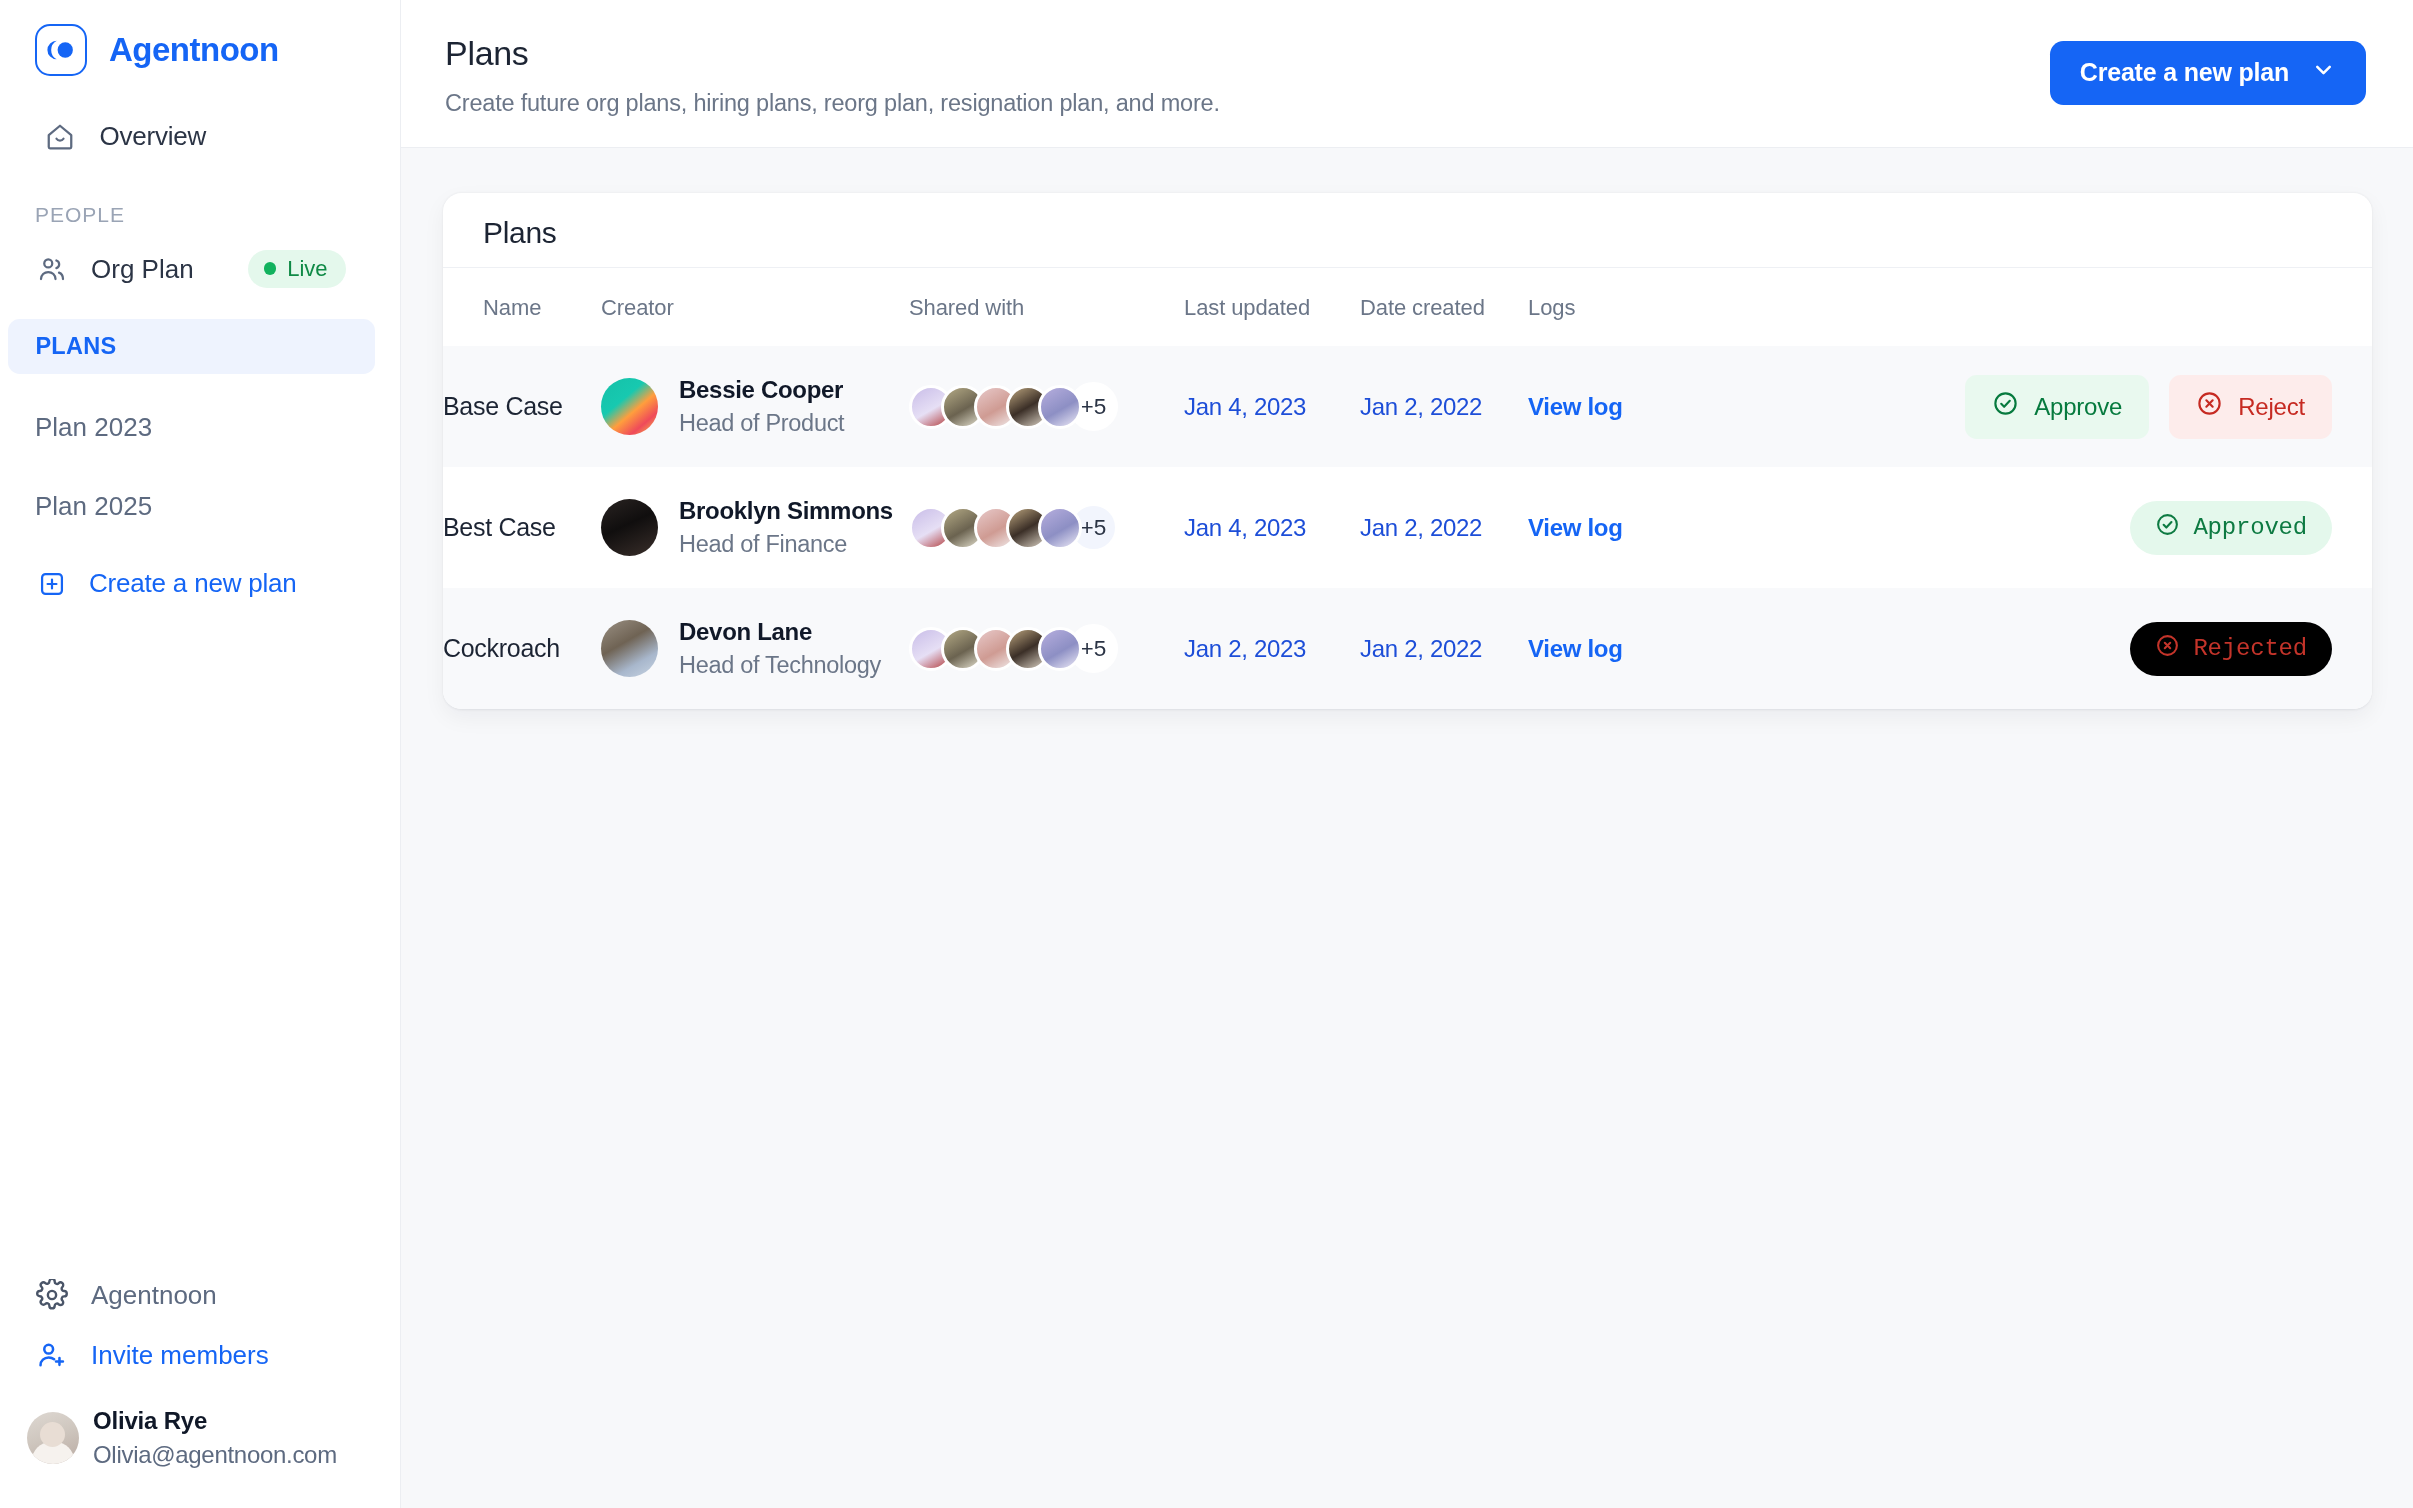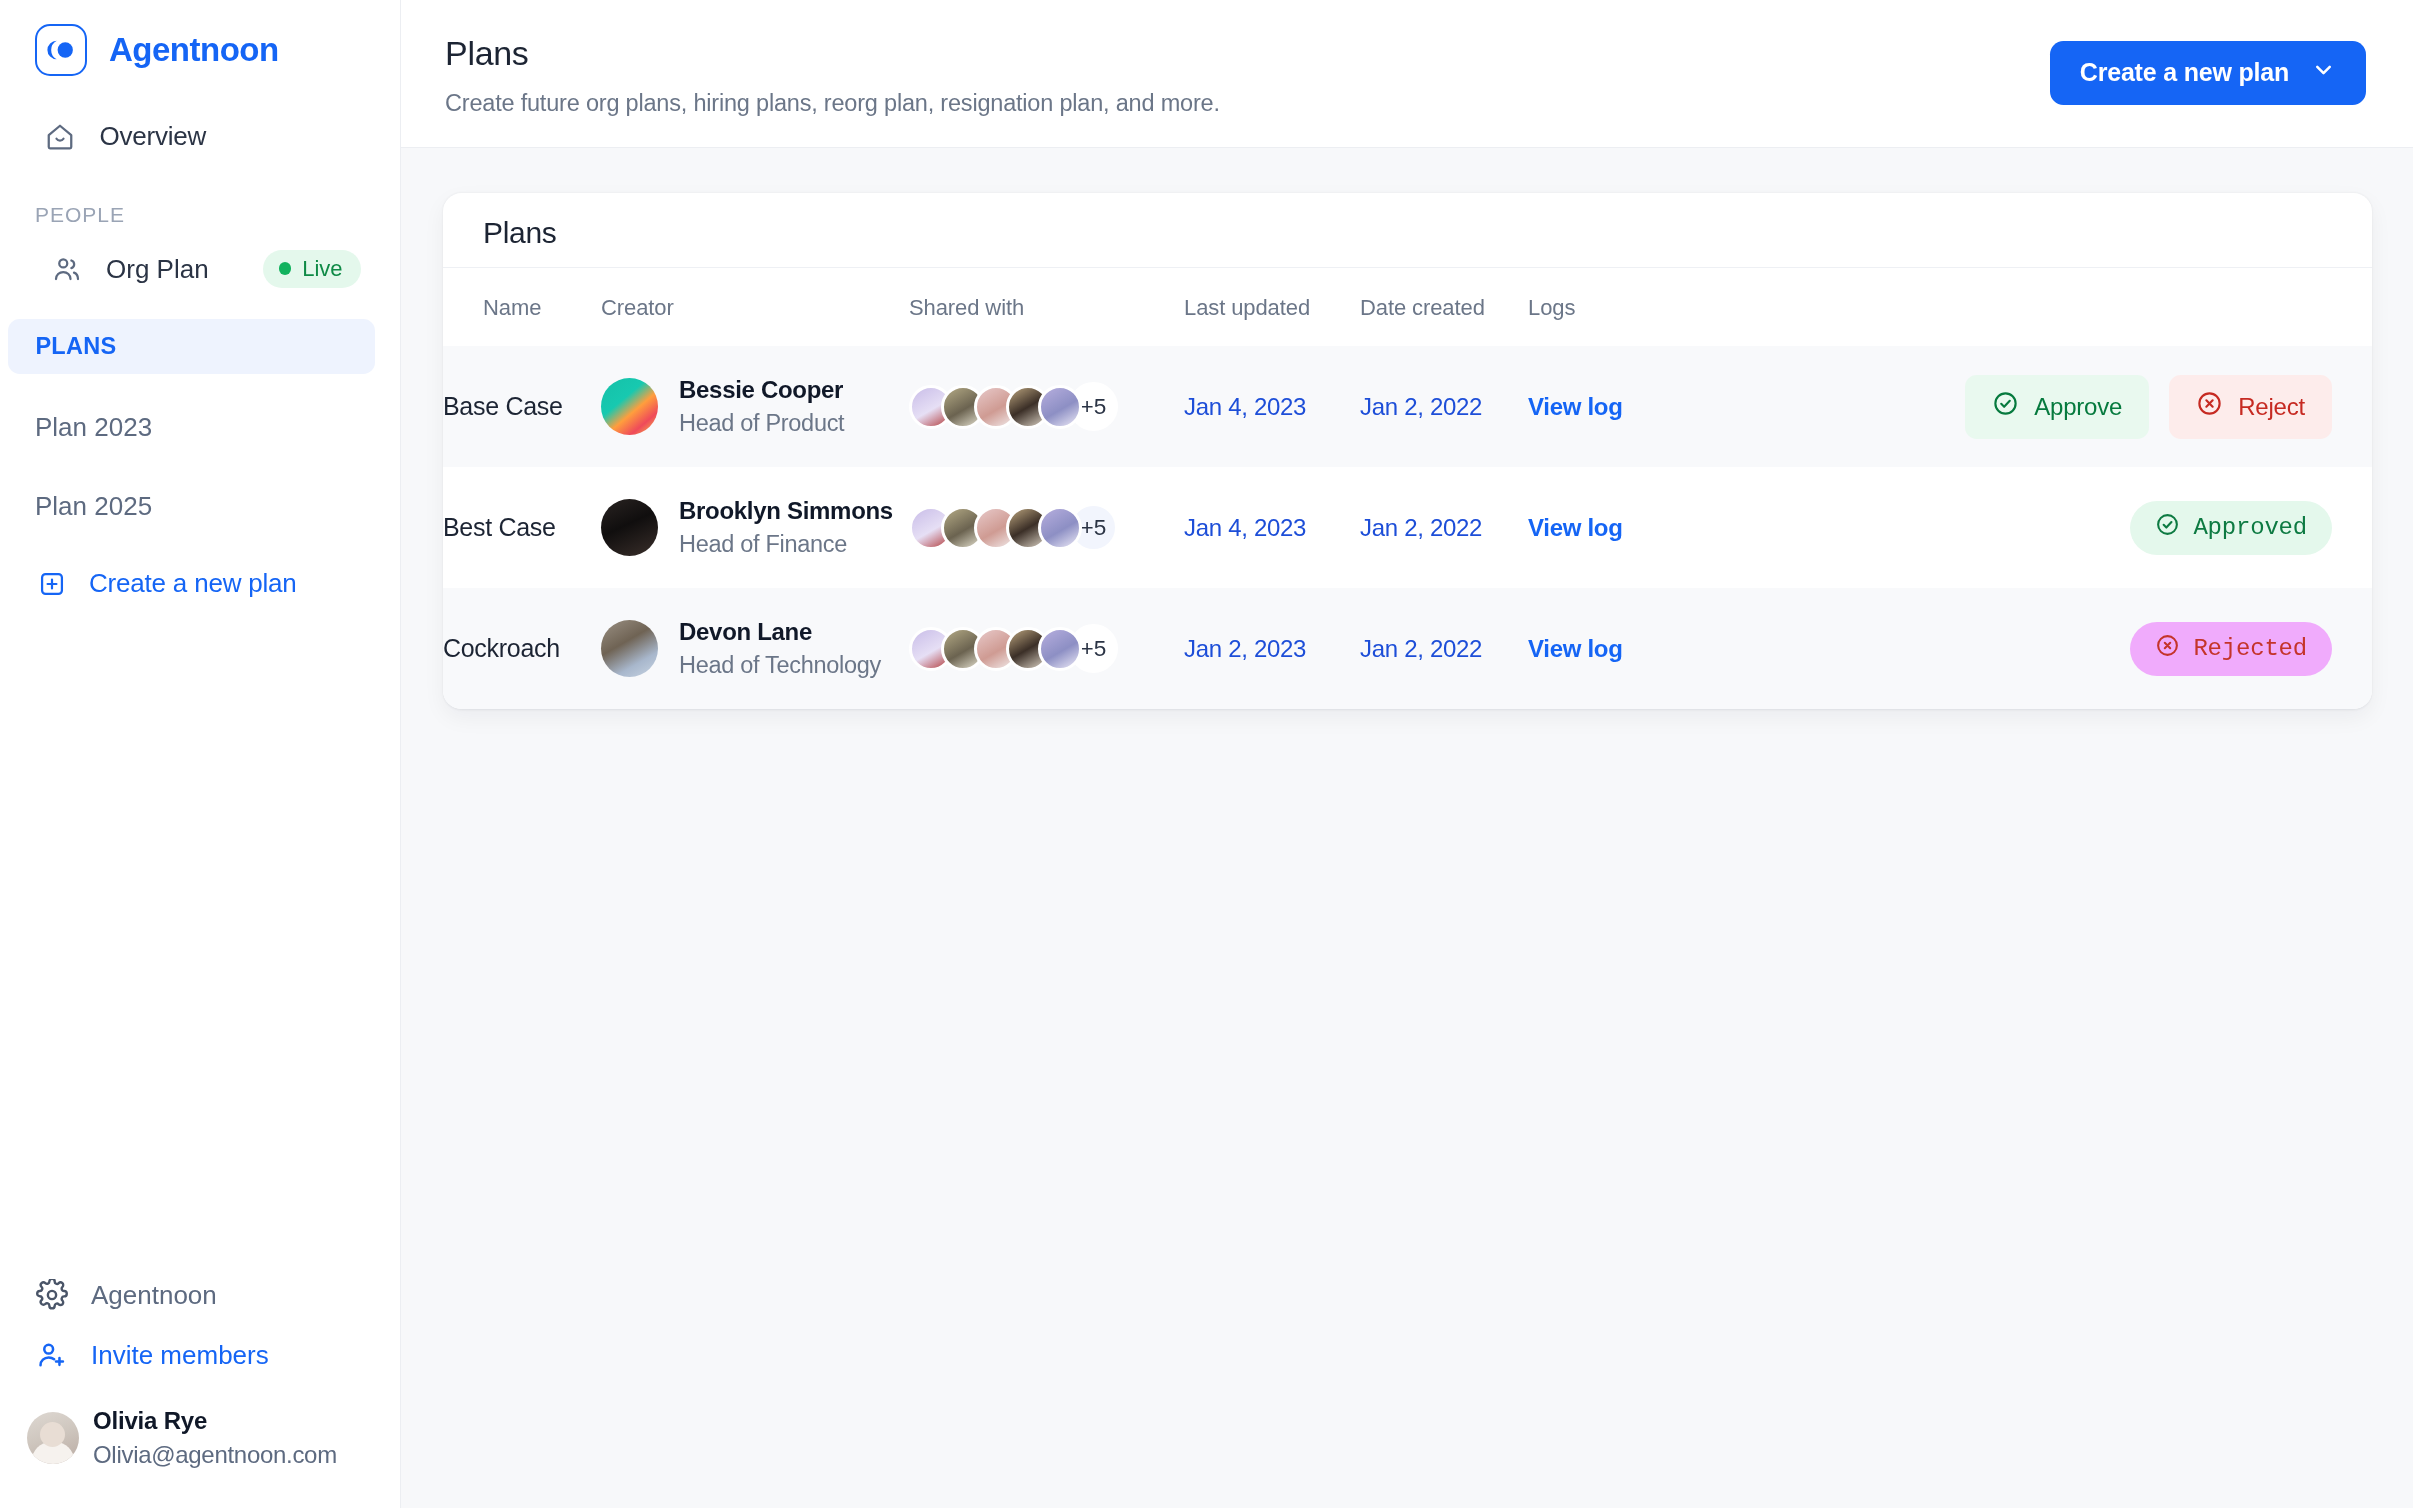--- a/index.html
+++ b/index.html
@@ -39,21 +39,21 @@
   .nav-item .label { font-size: 26px; color: #2b3445; letter-spacing: -0.2px; }
   .nav-icon { width: 34px; height: 34px; flex: none; display:flex; align-items:center; justify-content:center; }
 
   .section-label {
     font-size: 21px; color: #9aa4b5; letter-spacing: 1px;
     padding: 35px 0 0 35px; font-weight: 400;
   }
 
   .org-row {
     display: flex; align-items: center; gap: 22px;
-    height: 62px; padding-left: 50px; margin-top: 11.7px; cursor: pointer; text-align: center;
+    height: 62px; padding-left: 35px; margin-top: 11.7px; cursor: pointer; text-align: center;
   }
   .org-row .label { font-size: 26px; color: #2b3445; }
   .live-badge {
     display: inline-flex; align-items: center; gap: 11px;
     background: #e4f8ec; color: #0f8a46;
     border-radius: 837px; padding: 5.9px 18.4px 6.7px 16px;
     font-size: 22px; margin-left: 32px;
   }
   .live-dot { width: 12.6px; height: 12.6px; border-radius: 50%; background: #12b25e; flex:none; }
 
@@ -182,21 +182,21 @@
     font-size: 24px; font-family: inherit; cursor: pointer; letter-spacing: -0.2px;
   }
   .btn-approve { background: #e9f9ef; color: #067a3e; }
   .btn-reject  { background: #fdeceb; color: #c62a22; }
 
   .badge {
     display: inline-flex; align-items: center; gap: 13.4px;
     border-radius: 837px; padding: 11px 25px; font-size: 24px; letter-spacing: -0.2px;
   }
   .badge.approved { background: #e4f8ec; color: #0d7a42; }
-  .badge.rejected { background: #f0abfc; color: #c4342a; }
+  .badge.rejected { background: #000000; color: #c4342a; }
   .badge-wrap { display:flex; justify-content:flex-end; padding-right: 40px; font-family: Liberation Mono, monospace; }
 </style>
 </head>
 <body>
 
 <div class="app">
 
   <aside class="sidebar">
 
     <div class="brand">

